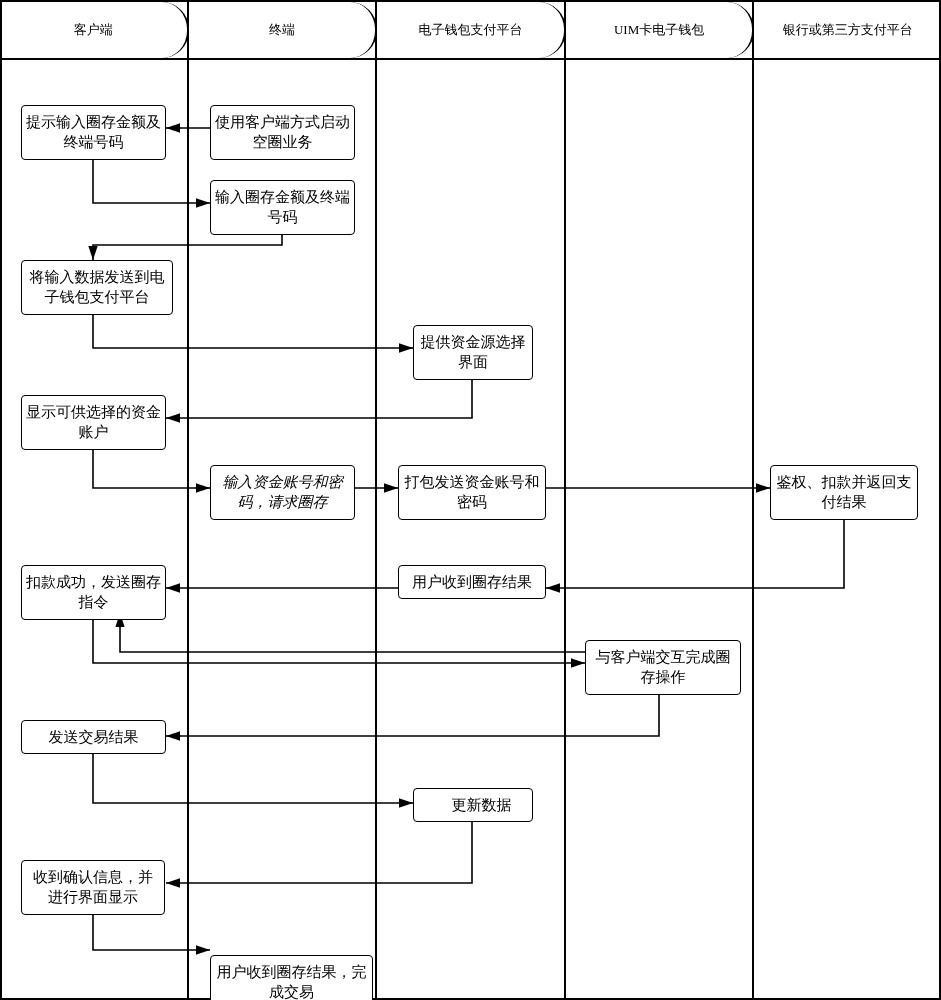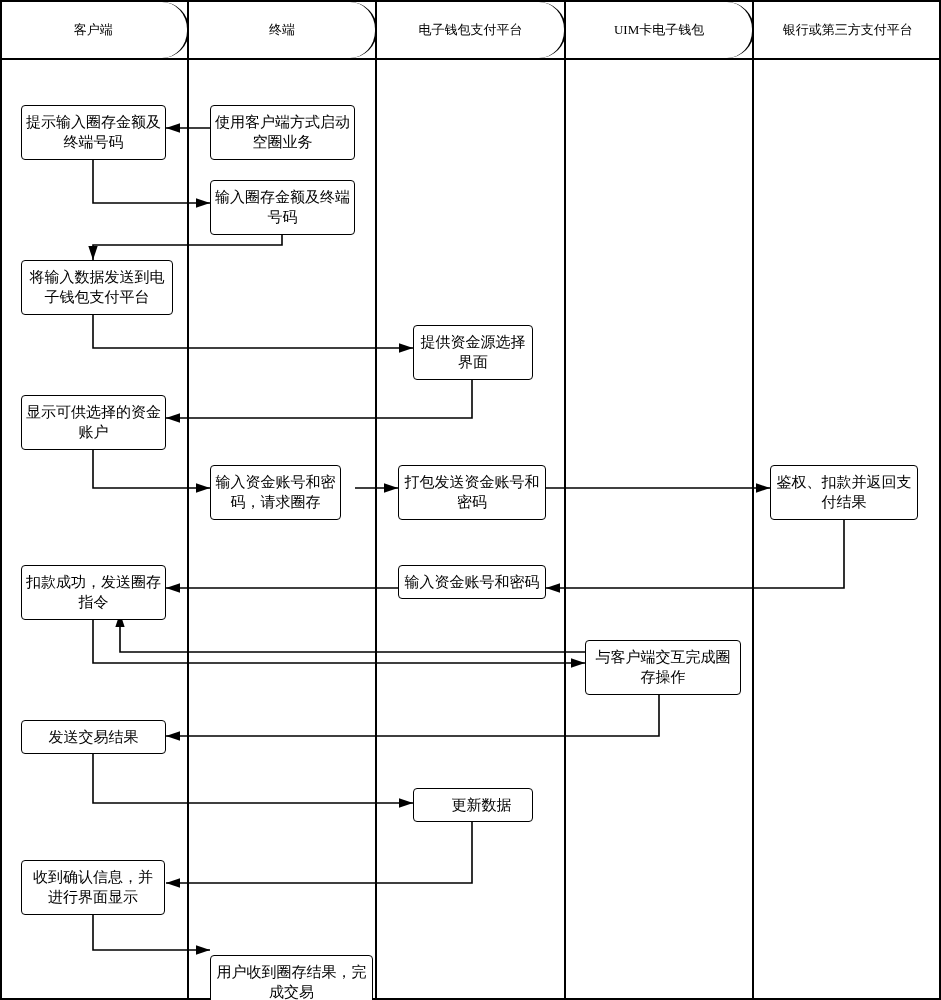--- a/index.html
+++ b/index.html
@@ -34,24 +34,24 @@
     <div>UIM卡电子钱包</div>
     <div>银行或第三方支付平台</div>
   </div>
 
   <div class="node" id="n1" style="left:210px; top:105px; width:145px;">使用客户端方式启动空圈业务</div>
   <div class="node" id="n2" style="left:21px;  top:105px; width:145px;">提示输入圈存金额及终端号码</div>
   <div class="node" id="n3" style="left:210px; top:180px; width:145px;">输入圈存金额及终端号码</div>
   <div class="node" id="n4" style="left:21px;  top:260px; width:152px;">将输入数据发送到电子钱包支付平台</div>
   <div class="node" id="n5" style="left:413px; top:325px; width:120px;">提供资金源选择界面</div>
   <div class="node" id="n6" style="left:21px;  top:395px; width:145px;">显示可供选择的资金账户</div>
-  <div class="node" id="n7" style="left:210px; top:465px; width:131px;">输入资金账号和密码，请求圈存</div>
+  <div class="node" id="n7" style="left:210px; top:465px; width:145px;font-style:italic;">输入资金账号和密码，请求圈存</div>
   <div class="node" id="n8" style="left:398px; top:465px; width:148px;">打包发送资金账号和密码</div>
   <div class="node" id="n9" style="left:770px; top:465px; width:148px;">鉴权、扣款并返回支付结果</div>
-  <div class="node" id="n10" style="left:398px; top:565px; width:148px;">输入资金账号和密码</div>
+  <div class="node" id="n10" style="left:398px; top:565px; width:148px;">用户收到圈存结果</div>
   <div class="node" id="n11" style="left:21px;  top:565px; width:145px;">扣款成功，发送圈存指令</div>
   <div class="node" id="n12" style="left:585px; top:640px; width:156px;">与客户端交互完成圈存操作</div>
   <div class="node" id="n13" style="left:21px;  top:720px; width:145px;">发送交易结果</div>
   <div class="node" id="n14" style="left:413px; top:788px; width:120px;padding-left:21px;">更新数据</div>
   <div class="node" id="n15" style="left:21px;  top:860px; width:144px;">收到确认信息，并进行界面显示</div>
   <div class="node" id="n16" style="left:210px; top:927px; width:163px;margin-top:28px;">用户收到圈存结果，完成交易</div>
 
   <svg class="arrows">
     <defs>
       <marker id="ah" markerWidth="10" markerHeight="10" refX="9" refY="3" orient="auto" markerUnits="strokeWidth">

